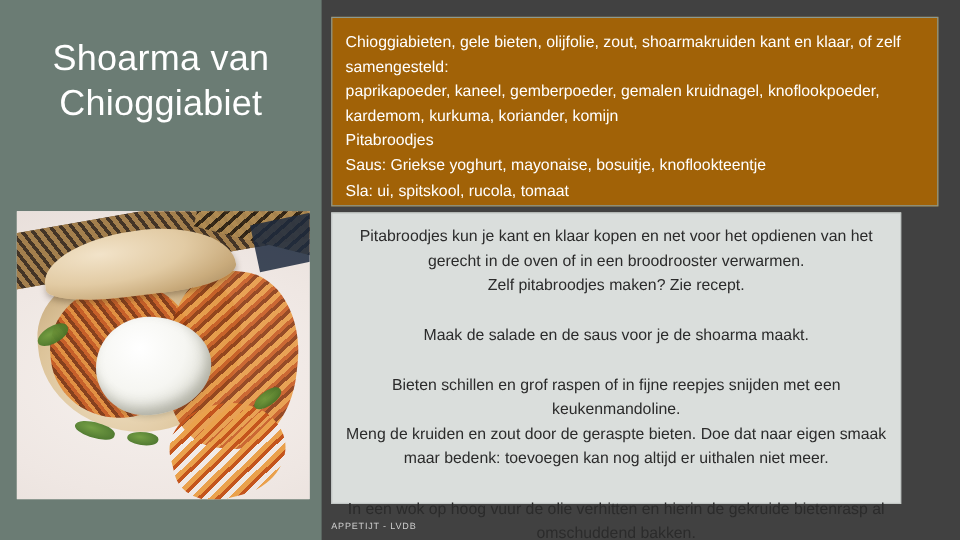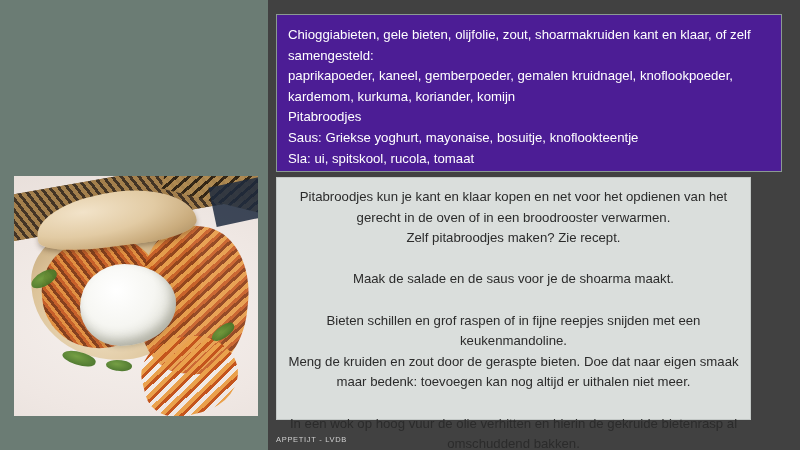--- a/index.html
+++ b/index.html
@@ -170,21 +170,21 @@
   #g3 { left: 196px; top: 150px; width: 26px; height: 12px; transform: rotate(-32deg); }
   #g4 { left: 92px;  top: 184px; width: 26px; height: 11px; transform: rotate(8deg); }
 
   
   #ingredients-panel {
     position: absolute;
     left: 276px;
     top: 14px;
     width: 506px;
     height: 158px;
-    background: #4c1d95;
+    background: #a16207;
     border: 1px solid #8b9a92;
     padding: 10px 11px 8px 11px;
   }
 
   #ingredients-text {
     color: #ffffff;
     font-size: 13.2px;
     line-height: 1.56;
     white-space: pre-line;
   }
@@ -221,20 +221,24 @@
     letter-spacing: 0.7px;
   }
 </style>
 </head>
 <body>
 
 <div id="slide">
 
   <div id="left-panel">
 
+    <div id="title-block">
+      <div id="slide-title">Shoarma van
+Chioggiabiet</div>
+    </div>
 
     <div id="photo-frame">
       <div id="photo">
         <div id="photo-mat"></div>
         <div id="photo-mat2"></div>
         <div id="photo-dark-corner"></div>
         <div id="pita-bottom"></div>
         <div id="filling-left"></div>
         <div id="filling-right"></div>
         <div id="filling-spill"></div>

